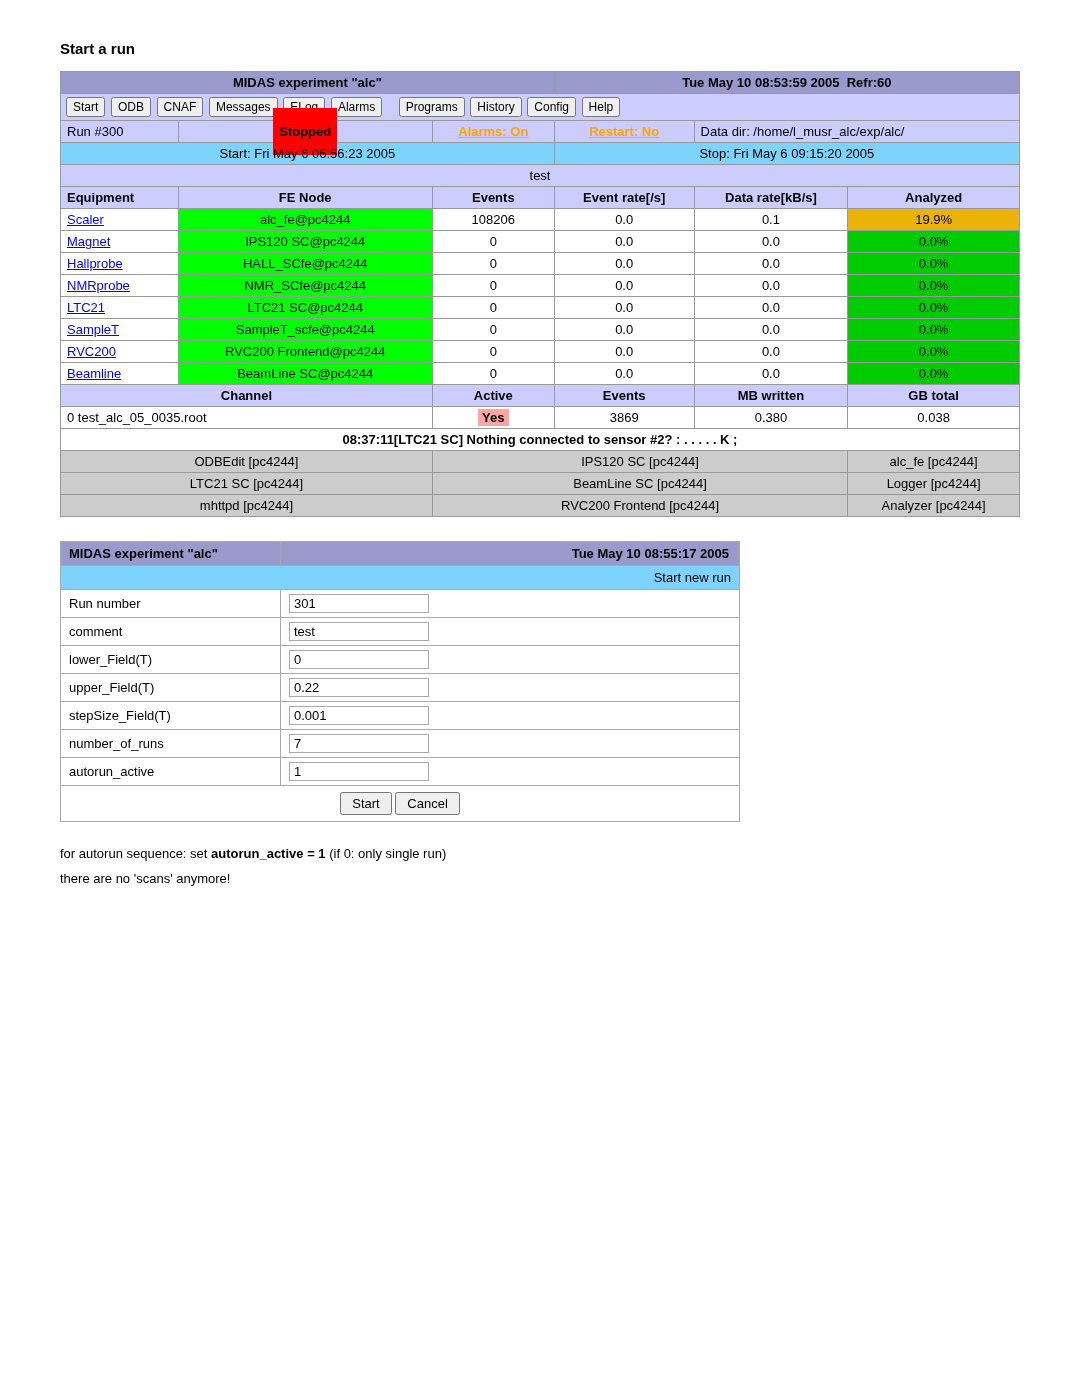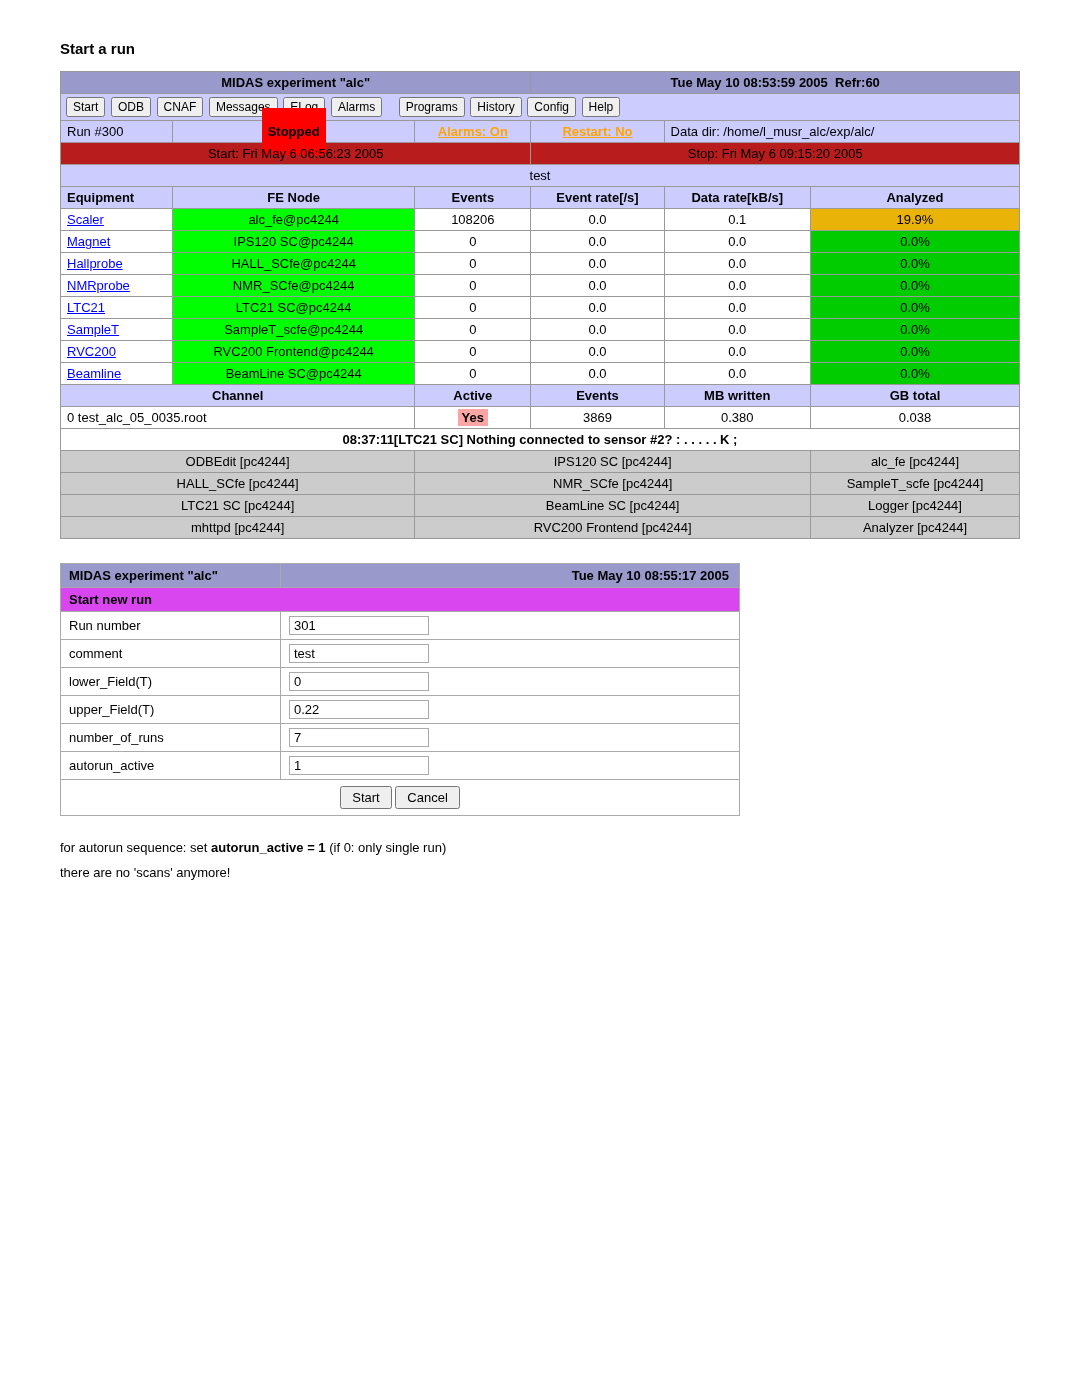--- a/index.html
+++ b/index.html
@@ -54,21 +54,21 @@
       color: orange;
       font-weight: bold;
       text-decoration: underline;
     }
     .restart-no {
       color: orange;
       font-weight: bold;
       text-decoration: underline;
     }
     .time-row {
-      background: #b91c1c;
+      background: #7dd3fc;
       text-align: center;
     }
     .test-row {
       background: #ccccff;
       text-align: center;
       font-weight: normal;
     }
     .col-header {
       background: #ccccff;
       font-weight: bold;
@@ -107,23 +107,23 @@
       border: 1px solid #aaa;
       padding: 4px 8px;
       vertical-align: middle;
     }
     .start-header {
       background: #9999cc;
       font-weight: bold;
       text-align: left;
     }
     .start-subheader {
-      background: #d946ef;
-      font-weight: bold;
-      text-align: left;
+      background: #7dd3fc;
+      font-weight: normal;
+      text-align: right;
     }
     .start-table input[type="text"] {
       border: 1px solid #aaa;
       padding: 1px 4px;
       font-size: 13px;
       width: 140px;
     }
     .start-table input[type="submit"],
     .start-table input[type="button"],
     .start-table button {
@@ -290,25 +290,20 @@
   </tr>
 
   </tbody>
     <tbody id="services-rows">
       <tr>
         <td colspan="2" class="service-cell">ODBEdit [pc4244]</td>
         <td colspan="3" class="service-cell">IPS120 SC [pc4244]</td>
         <td colspan="2" class="service-cell">alc_fe [pc4244]</td>
       </tr>
       <tr>
-        <td colspan="2" class="service-cell">HALL_SCfe [pc4244]</td>
-        <td colspan="3" class="service-cell">NMR_SCfe [pc4244]</td>
-        <td colspan="2" class="service-cell">SampleT_scfe [pc4244]</td>
-      </tr>
-      <tr>
         <td colspan="2" class="service-cell">LTC21 SC [pc4244]</td>
         <td colspan="3" class="service-cell">BeamLine SC [pc4244]</td>
         <td colspan="2" class="service-cell">Logger [pc4244]</td>
       </tr>
       <tr>
         <td colspan="2" class="service-cell">mhttpd [pc4244]</td>
         <td colspan="3" class="service-cell">RVC200 Frontend [pc4244]</td>
         <td colspan="2" class="service-cell">Analyzer [pc4244]</td>
       </tr>
     </tbody>
@@ -336,20 +331,24 @@
   </tr>
       <tr>
     <td class="label-col">lower_Field(T)</td>
     <td><input type="text" value="0" style=""></td>
   </tr>
       <tr>
     <td class="label-col">upper_Field(T)</td>
     <td><input type="text" value="0.22" style=""></td>
   </tr>
       <tr>
+    <td class="label-col">stepSize_Field(T)</td>
+    <td><input type="text" value="0.001" style=""></td>
+  </tr>
+      <tr>
     <td class="label-col">number_of_runs</td>
     <td><input type="text" value="7" style=""></td>
   </tr>
       <tr>
     <td class="label-col">autorun_active</td>
     <td><input type="text" value="1" style=""></td>
   </tr>
     </tbody>
 
   <tbody>

